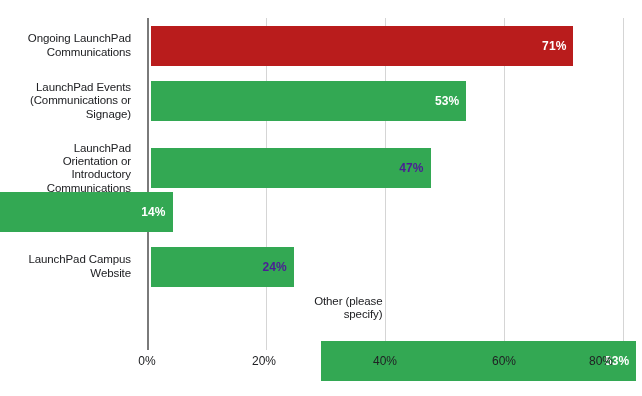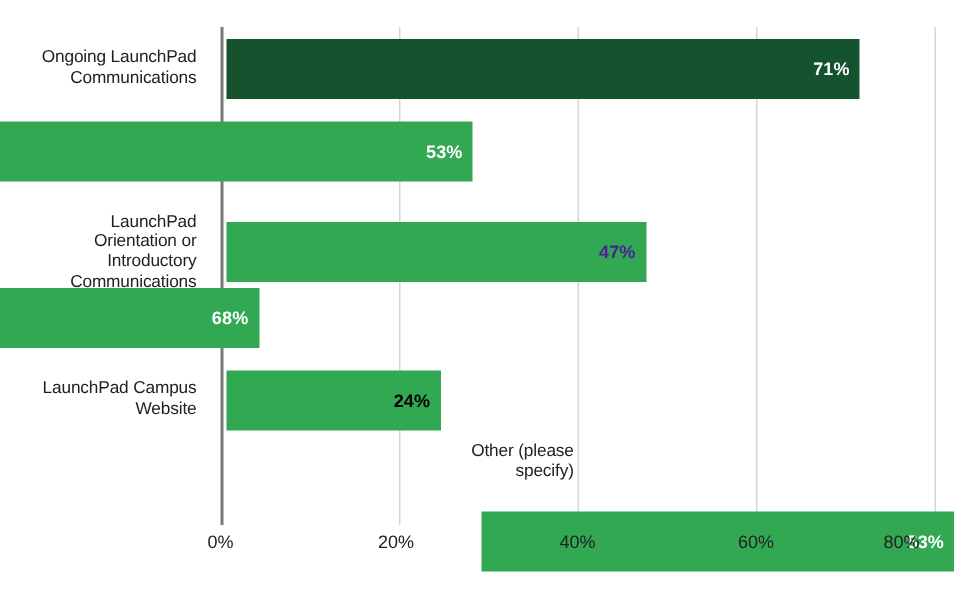--- a/index.html
+++ b/index.html
@@ -137,27 +137,30 @@
   </div>
 
   <div class="axis-line"></div>
 
   <div class="rows">
 
     <div class="row" style="top:0px;">
       <div class="cat-label">Ongoing LaunchPad
 Communications</div>
       <div class="bar-wrap">
-        <div class="bar" style="width: 422.45px; background: #14532d;">
+        <div class="bar" style="width: 422.45px; background: #b91c1c;">
           <span class="bar-value" style="color: rgb(255, 255, 255);">71%</span>
         </div>
       </div>
     </div>
 
     <div class="row" style="top:55.33px;">
+      <div class="cat-label">LaunchPad Events
+(Communications or
+Signage)</div>
       <div class="bar-wrap">
         <div class="bar" style="width: 315.35px; background: rgb(51, 168, 83);">
           <span class="bar-value" style="color: rgb(255, 255, 255);">53%</span>
         </div>
       </div>
     </div>
 
     <div class="row" style="top:110.67px;margin-top:12px;">
       <div class="cat-label">LaunchPad
 Orientation or
@@ -166,31 +169,31 @@
       <div class="bar-wrap">
         <div class="bar" style="width: 279.65px; background: rgb(51, 168, 83);">
           <span class="bar-value" style="color: #4c1d95;">47%</span>
         </div>
       </div>
     </div>
 
     <div class="row" style="top:166px;">
       <div class="bar-wrap">
         <div class="bar" style="width: 172.55px; background: rgb(51, 168, 83);">
-          <span class="bar-value" style="color: rgb(255, 255, 255);">68%</span>
+          <span class="bar-value" style="color: rgb(255, 255, 255);">14%</span>
         </div>
       </div>
     </div>
 
     <div class="row" style="top:221px;">
       <div class="cat-label">LaunchPad Campus
 Website</div>
       <div class="bar-wrap">
         <div class="bar" style="width: 142.8px; background: rgb(51, 168, 83);">
-          <span class="bar-value" style="color: #000000;">24%</span>
+          <span class="bar-value" style="color: #4c1d95;">24%</span>
         </div>
       </div>
     </div>
 
     <div class="row" style="top:276.67px;flex-direction:column;">
       <div class="cat-label">Other (please
 specify)</div>
       <div class="bar-wrap">
         <div class="bar" style="width: 315.35px; background: rgb(51, 168, 83);">
           <span class="bar-value" style="color: rgb(255, 255, 255);">53%</span>

